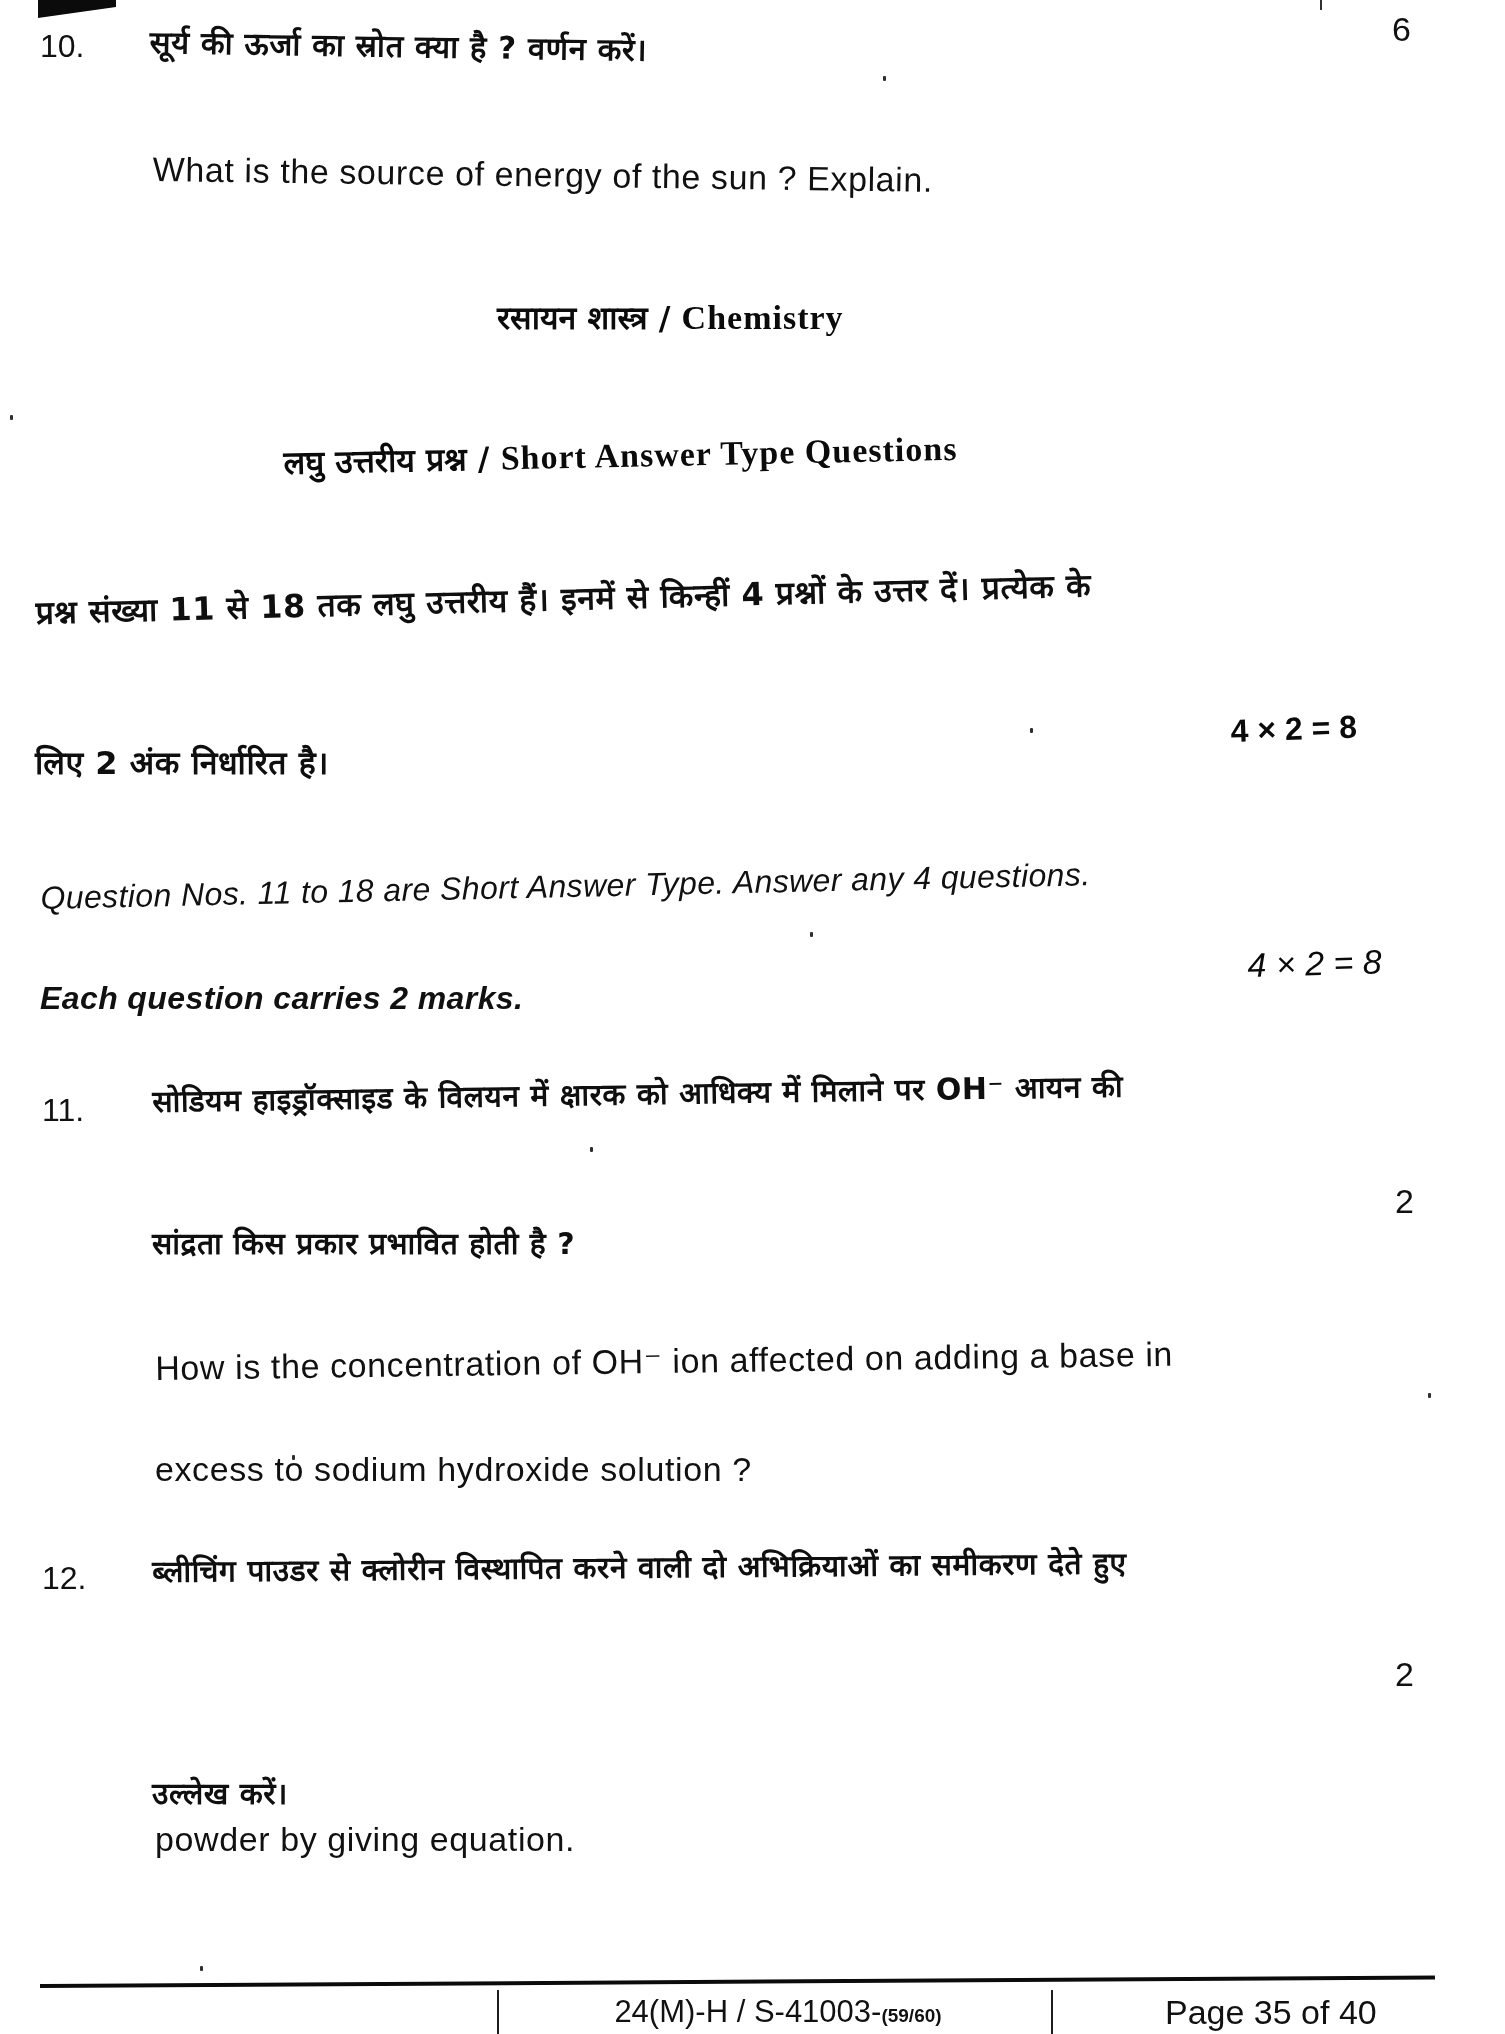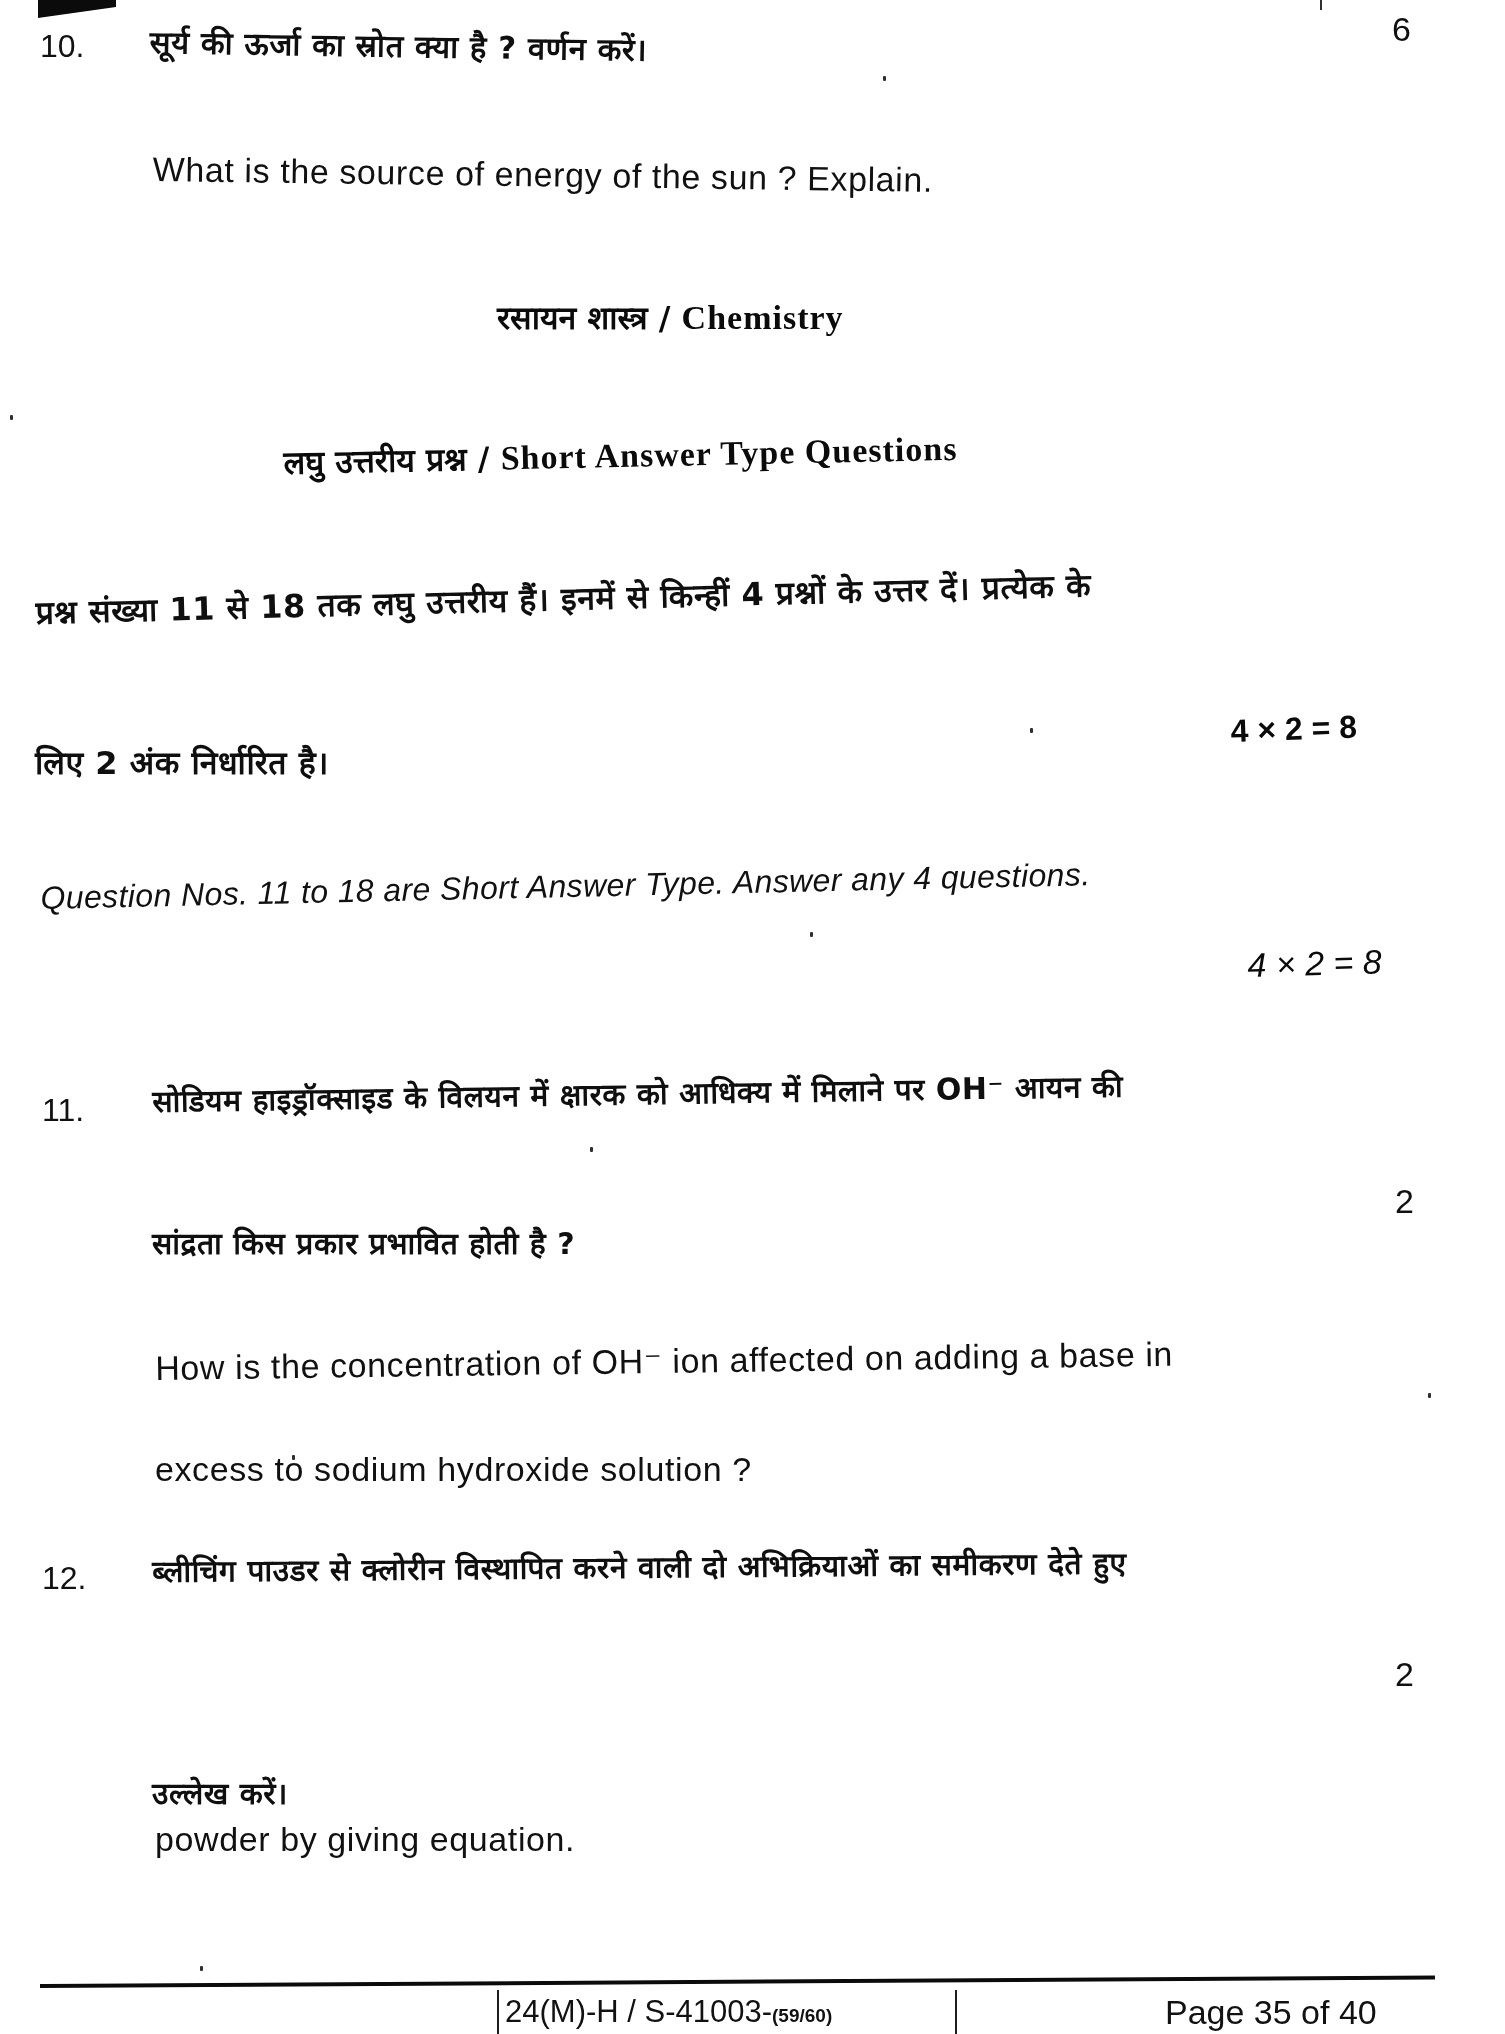--- a/index.html
+++ b/index.html
@@ -107,30 +107,31 @@
       position: absolute;
       left: 40px; top: 1984px;
       width: 1395px; height: 4px;
       background: #111;
       transform: rotate(-0.35deg);
       transform-origin: left center;
     }
     .footer-code-box {
       position: absolute;
       left: 497px; top: 1990px;
-      width: 460px; height: 44px;
+      width: 556px; height: 44px;
       border-left: 2px solid #222;
       border-right: 2px solid #222;
       box-sizing: border-box;
       font-family: "Liberation Sans", "DejaVu Sans", sans-serif;
       font-size: 31px;
       line-height: 44px;
       padding-left: 6px;
       color: #161616;
       overflow: hidden;
+      text-align: center;
     }
     .footer-code-box .small {
       font-size: 19px;
       font-weight: bold;
     }
     .footer-page {
       position: absolute;
       left: 1165px; top: 1990px;
       font-family: "Liberation Sans", "DejaVu Sans", sans-serif;
       font-size: 34px;
@@ -157,20 +158,21 @@
 
   <div class="abs heading" style="left:283px; top:440px; transform:rotate(-1.2deg); transform-origin:left top;">
     <span>लघु उत्तरीय प्रश्न</span><span> / </span><span class="en">Short Answer Type Questions</span>
   </div>
 
   <div class="abs hindi" style="left:35px; top:590px; font-size:32px; transform:rotate(-1.5deg); transform-origin:left top;">प्रश्न संख्या 11 से 18 तक लघु उत्तरीय हैं। इनमें से किन्हीं 4 प्रश्नों के उत्तर दें। प्रत्येक के</div>
   <div class="abs hindi" style="left:35px; top:740px; font-size:32px;">लिए 2 अंक निर्धारित है।</div>
   <div class="abs marks-bold" style="left:1230px; top:713px; transform:rotate(-2deg); transform-origin:left top;">4 × 2 = 8</div>
 
   <div class="abs italic-en" style="left:40px; top:880px; transform:rotate(-1.3deg); transform-origin:left top;">Question Nos. 11 to 18 are Short Answer Type. Answer any 4 questions.</div>
+  <div class="abs italic-en" style="left:40px; top:980px; font-weight:bold;">Each question carries 2 marks.</div>
   <div class="abs marks-italic" style="left:1247px; top:946px; transform:rotate(-1.5deg); transform-origin:left top;">4 × 2 = 8</div>
 
   <div class="abs qnum" style="left:42px; top:1092px;text-align:right;">11.</div>
   <div class="abs hindi" style="left:152px; top:1080px; font-size:30px; transform:rotate(-0.9deg); transform-origin:left top;">सोडियम हाइड्रॉक्साइड के विलयन में क्षारक को आधिक्य में मिलाने पर OH⁻ आयन की</div>
   <div class="abs marks" style="left:1395px; top:1182px;">2</div>
   <div class="abs hindi" style="left:152px; top:1222px; font-size:30px;">सांद्रता किस प्रकार प्रभावित होती है ?</div>
   <div class="abs eng" style="left:155px; top:1348px; transform:rotate(-0.8deg); transform-origin:left top;">How is the concentration of OH⁻ ion affected on adding a base in</div>
   <div class="abs eng" style="left:155px; top:1450px;">excess to sodium hydroxide solution ?</div>
 
   <div class="abs qnum" style="left:42px; top:1560px;">12.</div>

